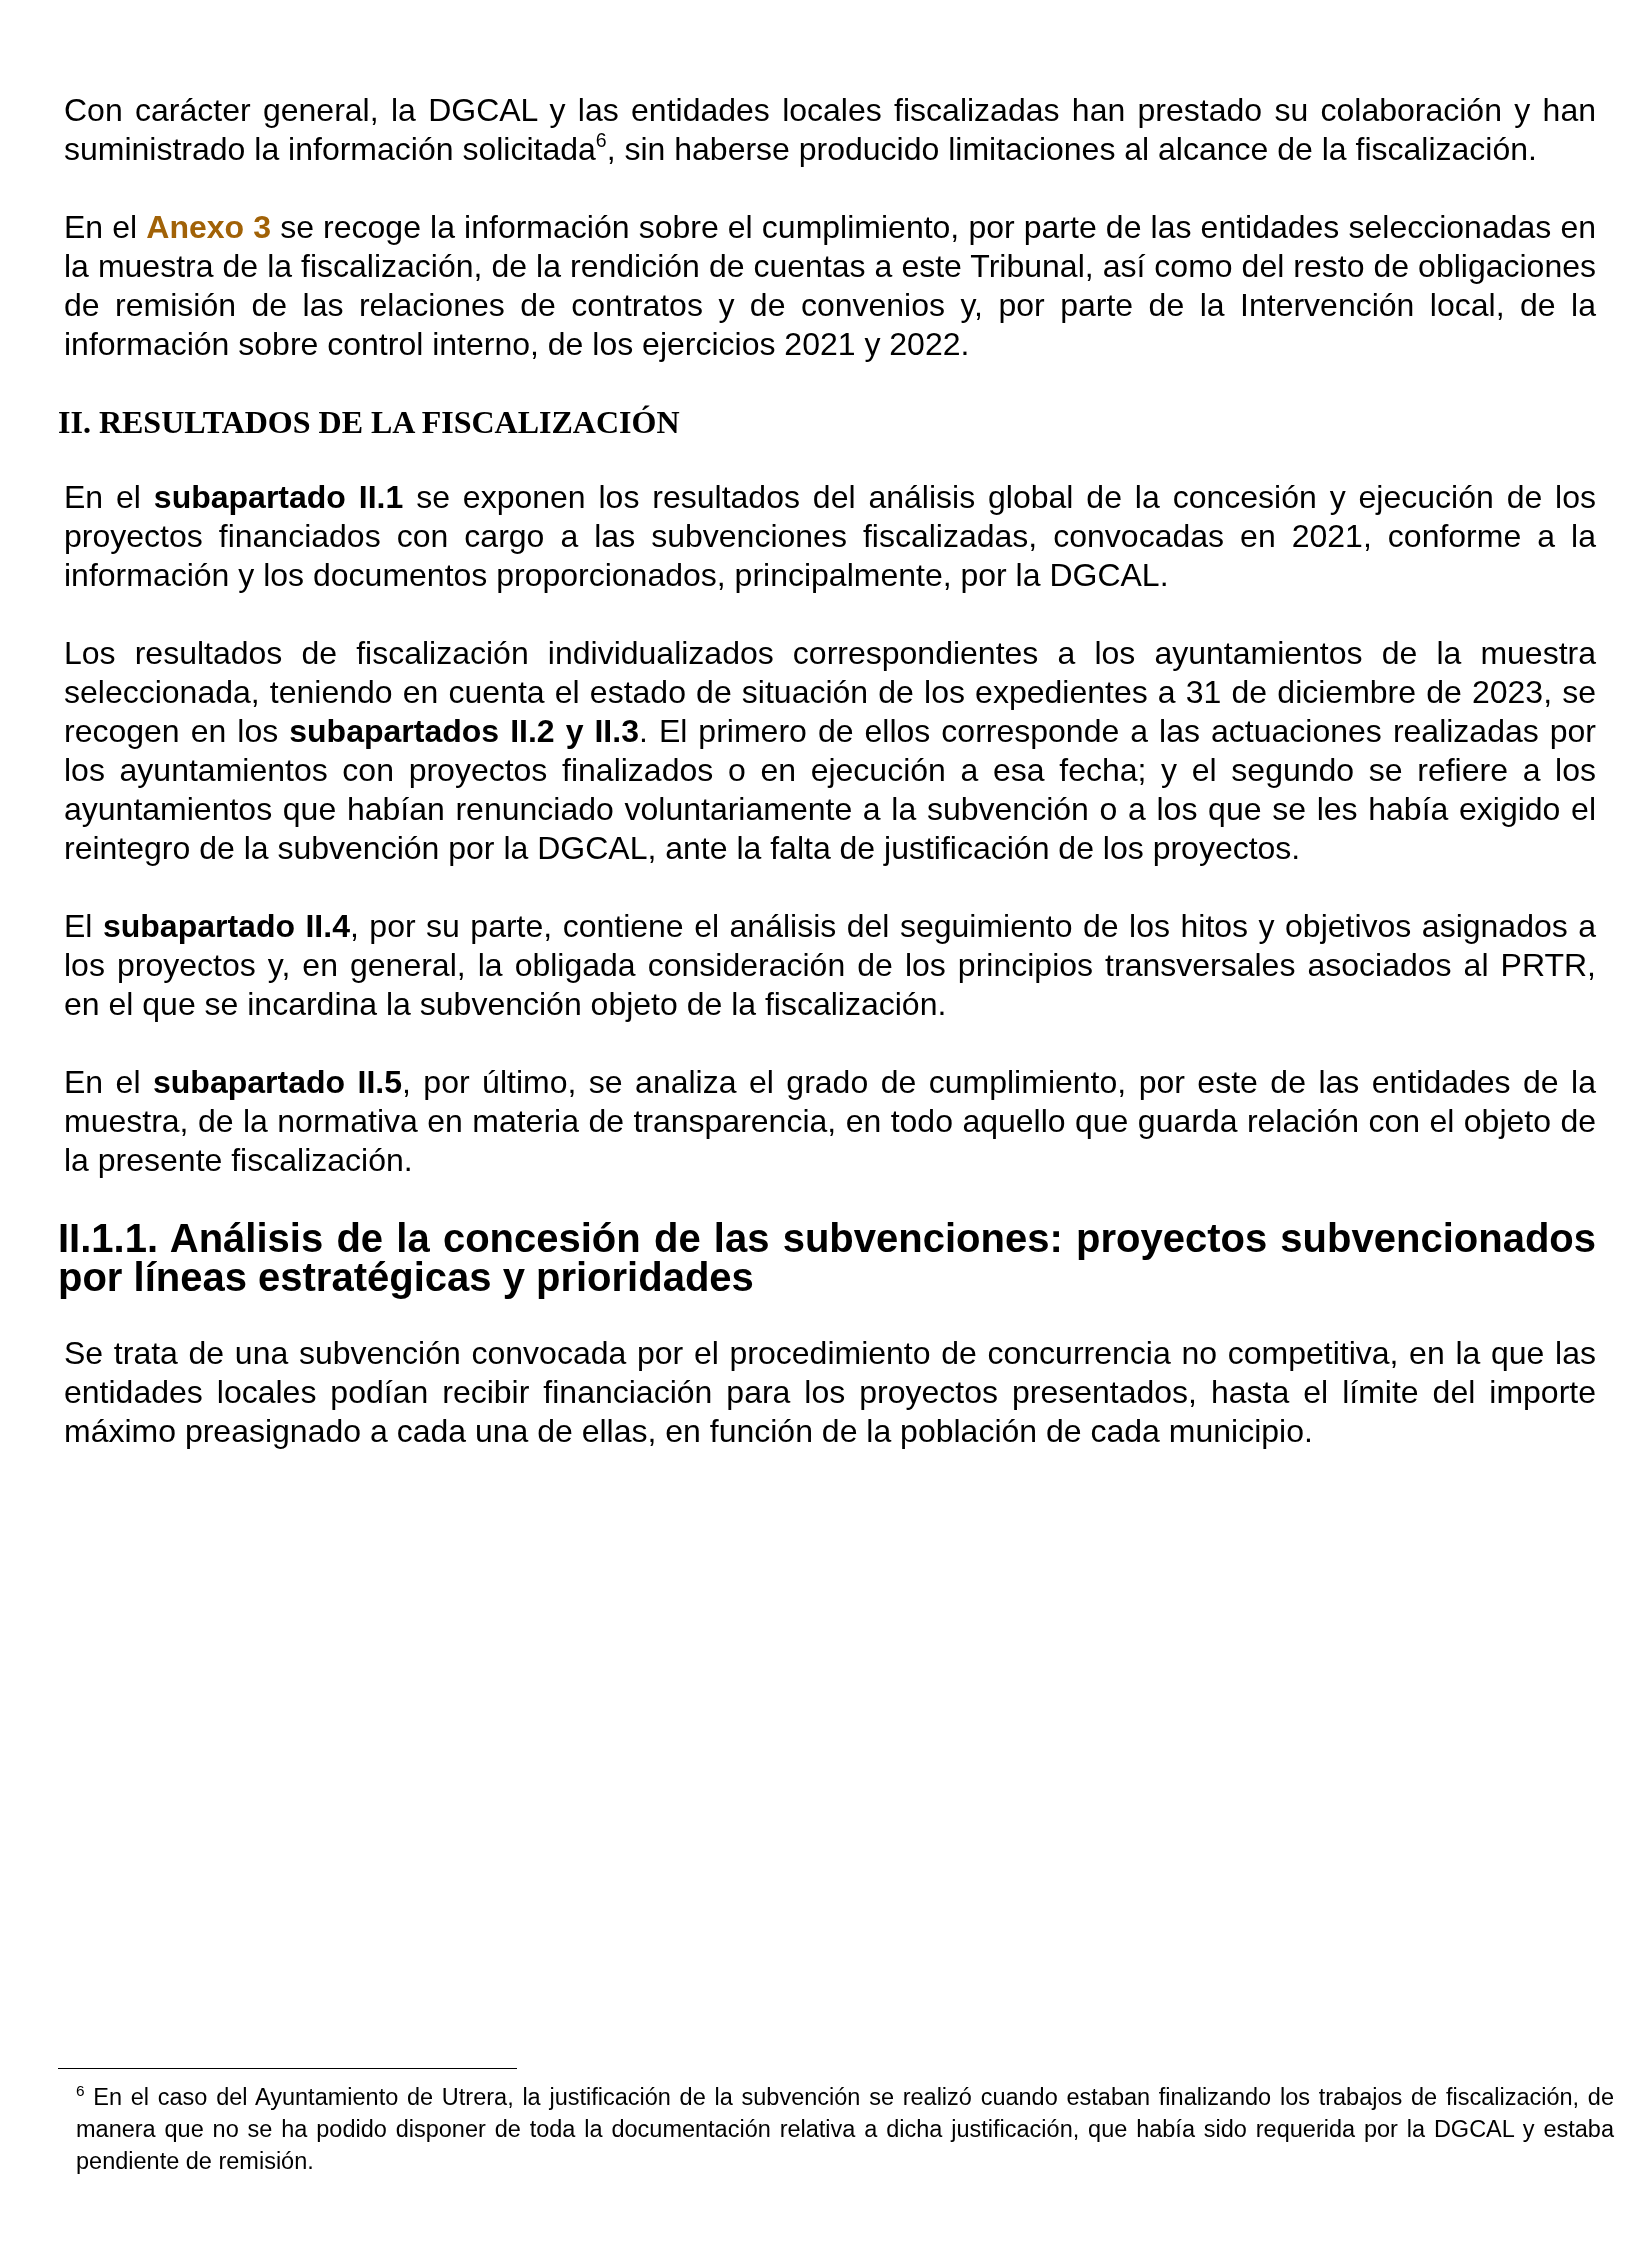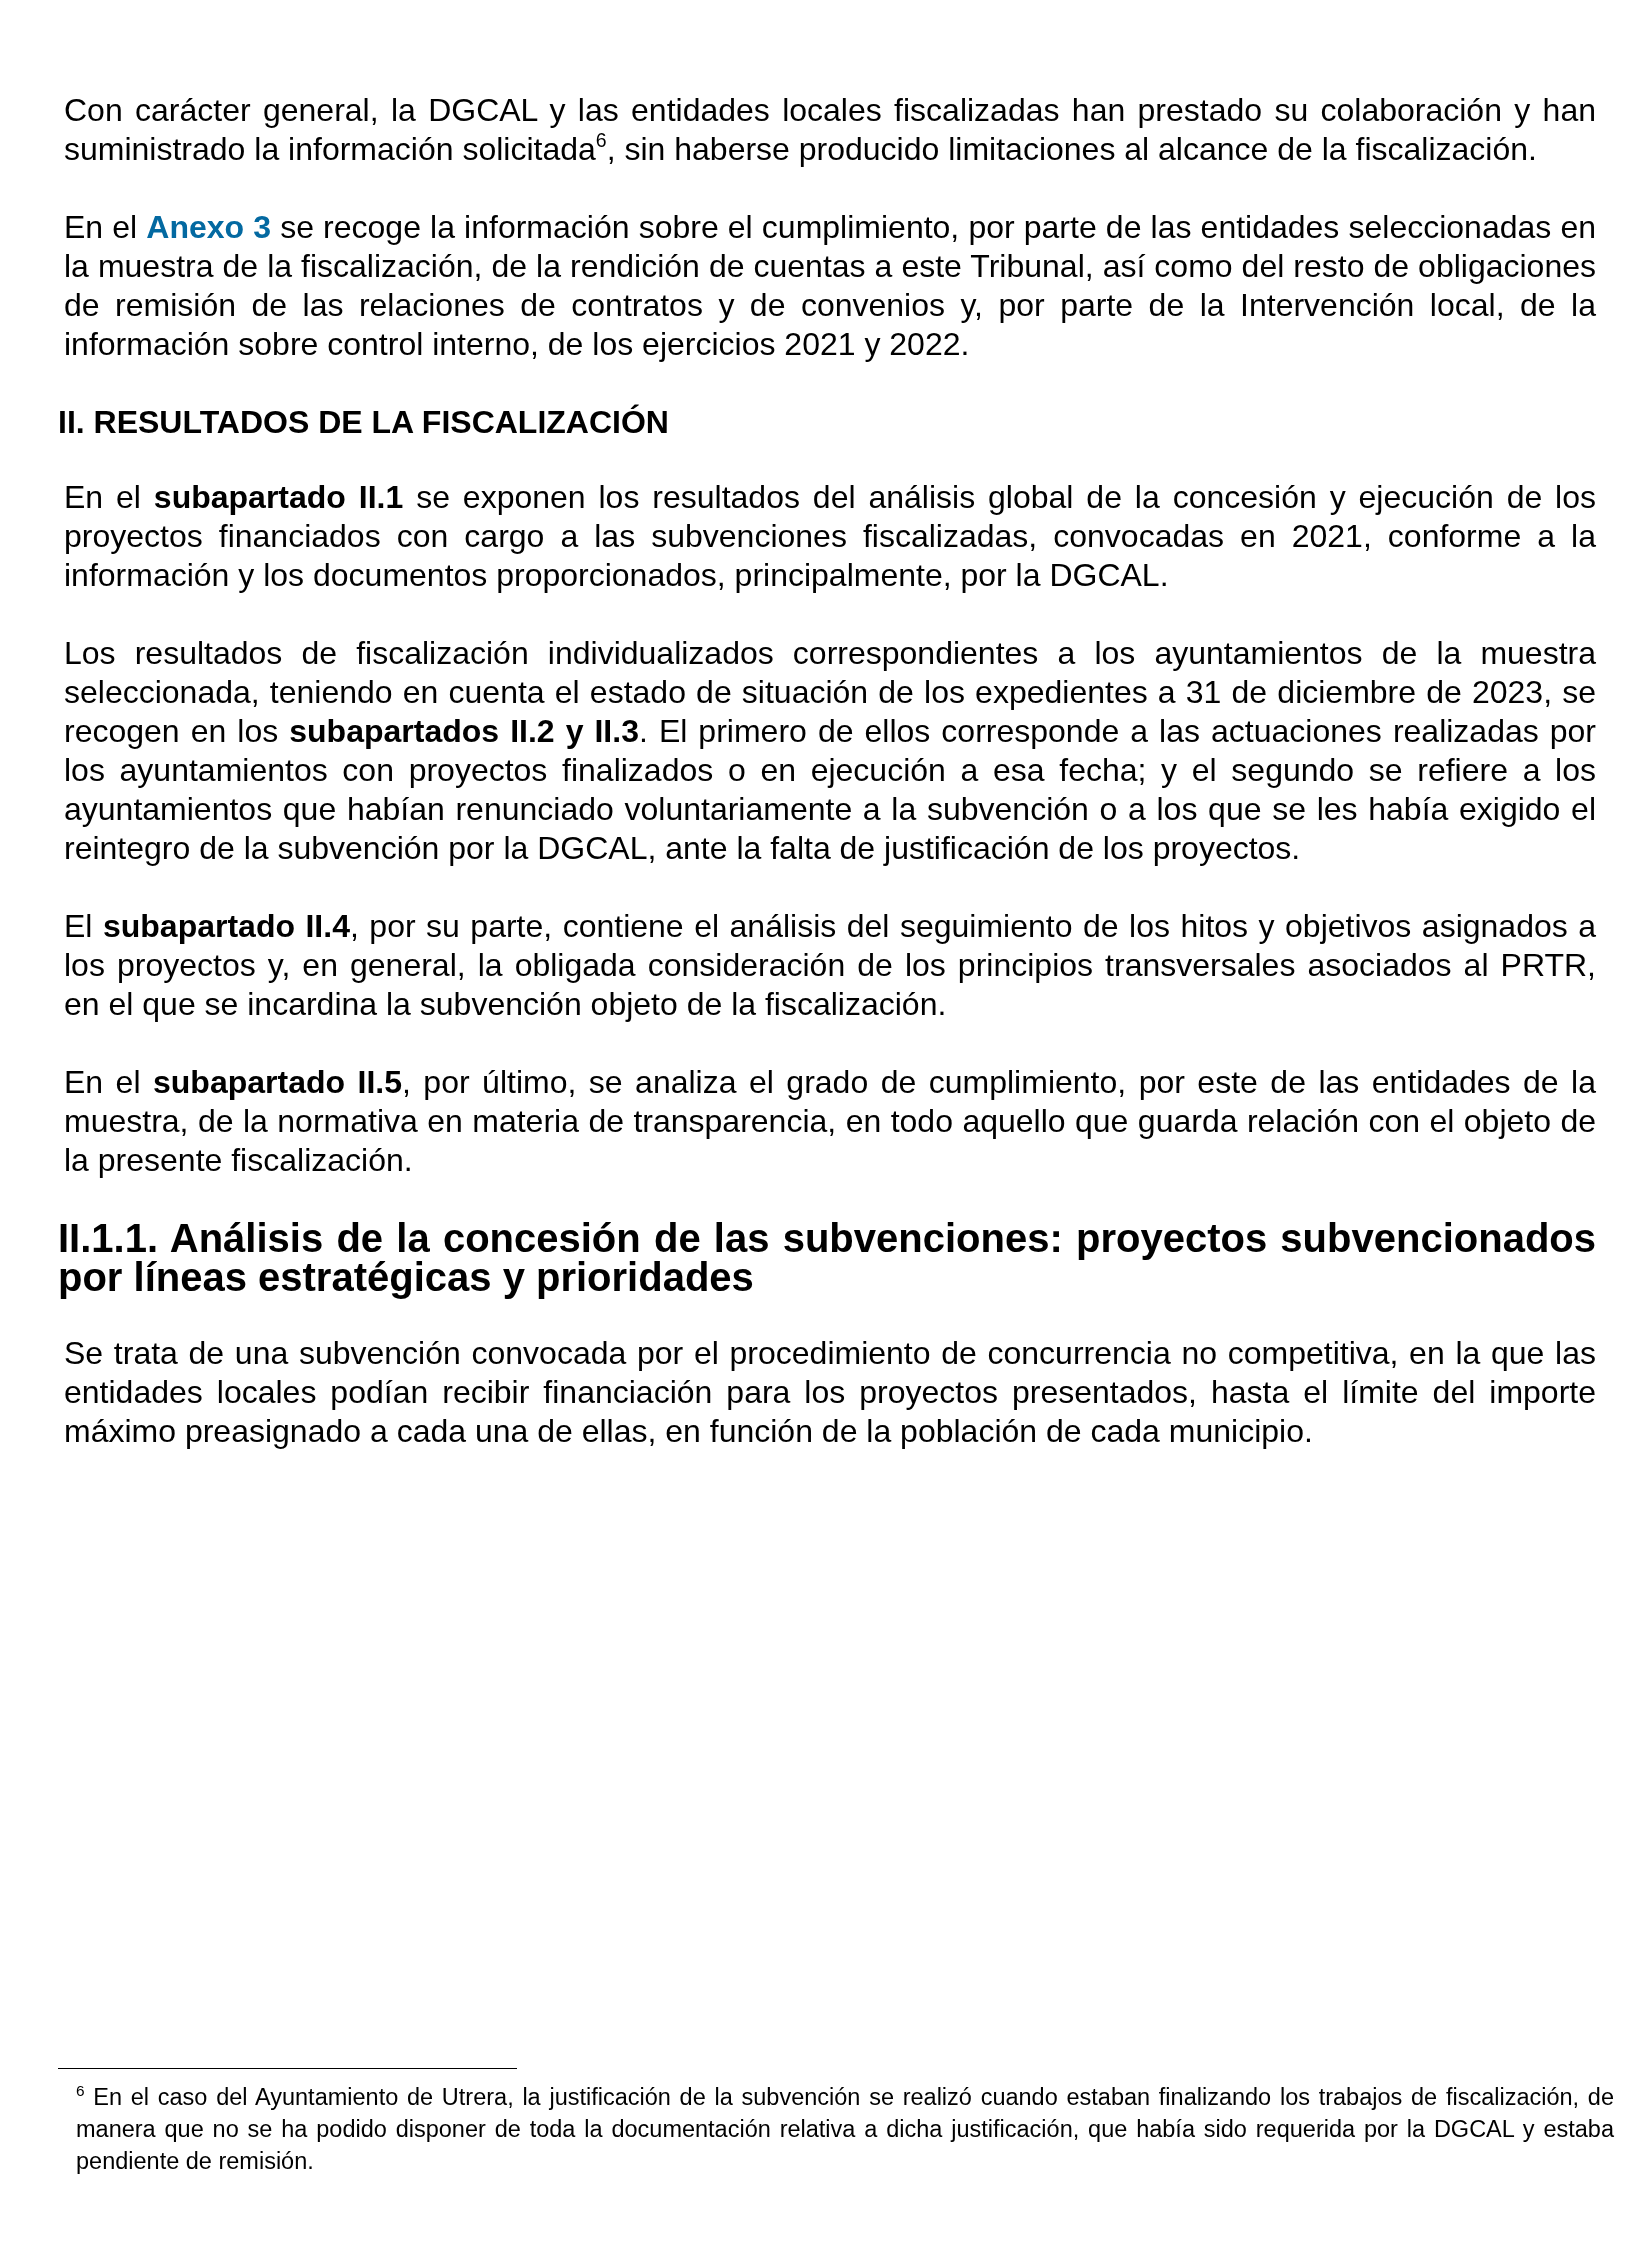--- a/index.html
+++ b/index.html
@@ -9,25 +9,26 @@
     color: #000000;
   }
   .content {
     position: absolute; left: 58px; top: 91px; width: 1538px;
   }
   .p {
     font-size: 32px; line-height: 39px;
     text-align: justify; margin: 0 0 39px 6px;
   }
   .p b { font-weight: bold; }
-  .link { color: #0369a1; font-weight: bold; text-decoration: none; }
+  .link { color: #a16207; font-weight: bold; text-decoration: none; }
   sup.fn { font-size: 19.5px; line-height: 0; vertical-align: 13px; }
   .h1 {
     font-size: 32px; font-weight: bold; line-height: 39px;
     margin: 3.2px 0 36px 0;
+    font-family: Liberation Serif, serif;
   }
   .h2 {
     font-size: 40px; font-weight: bold; line-height: 39px;
     margin: 4.9px 0 37px 0; text-align: justify;
   }
   .footnote-rule {
     position: absolute; left: 58px; top: 2068px; width: 459px; height: 0;
     border-top: 1.6px solid #000;
   }
   .footnote {

